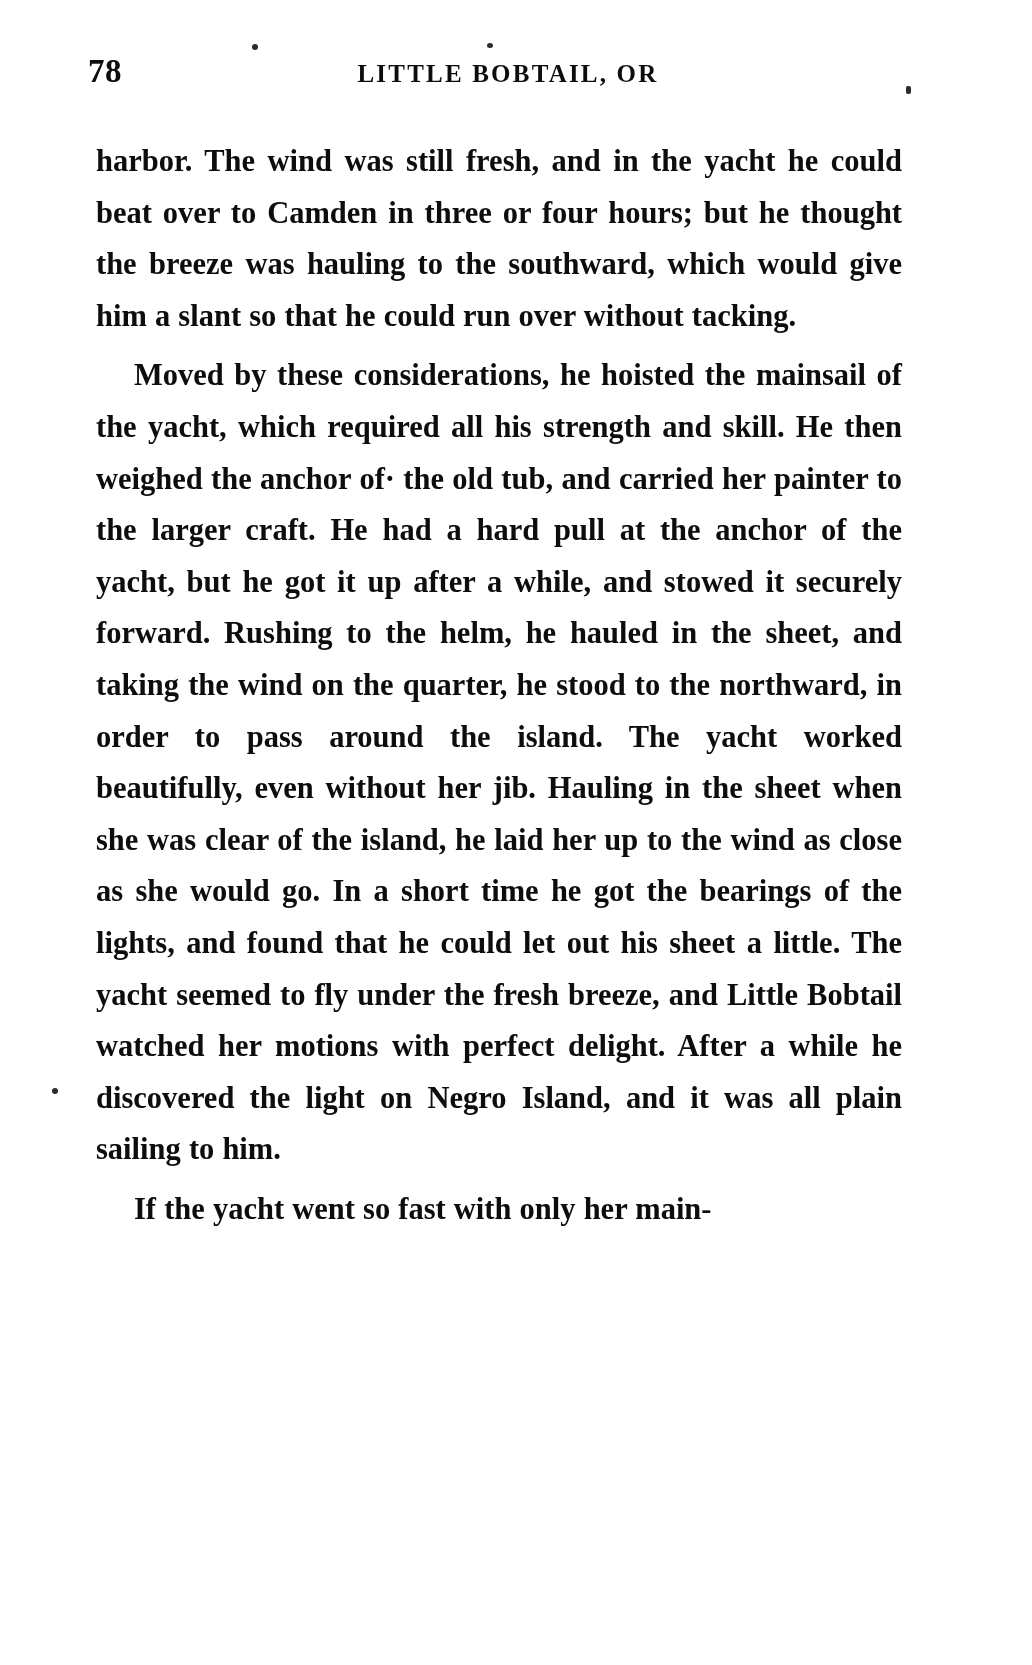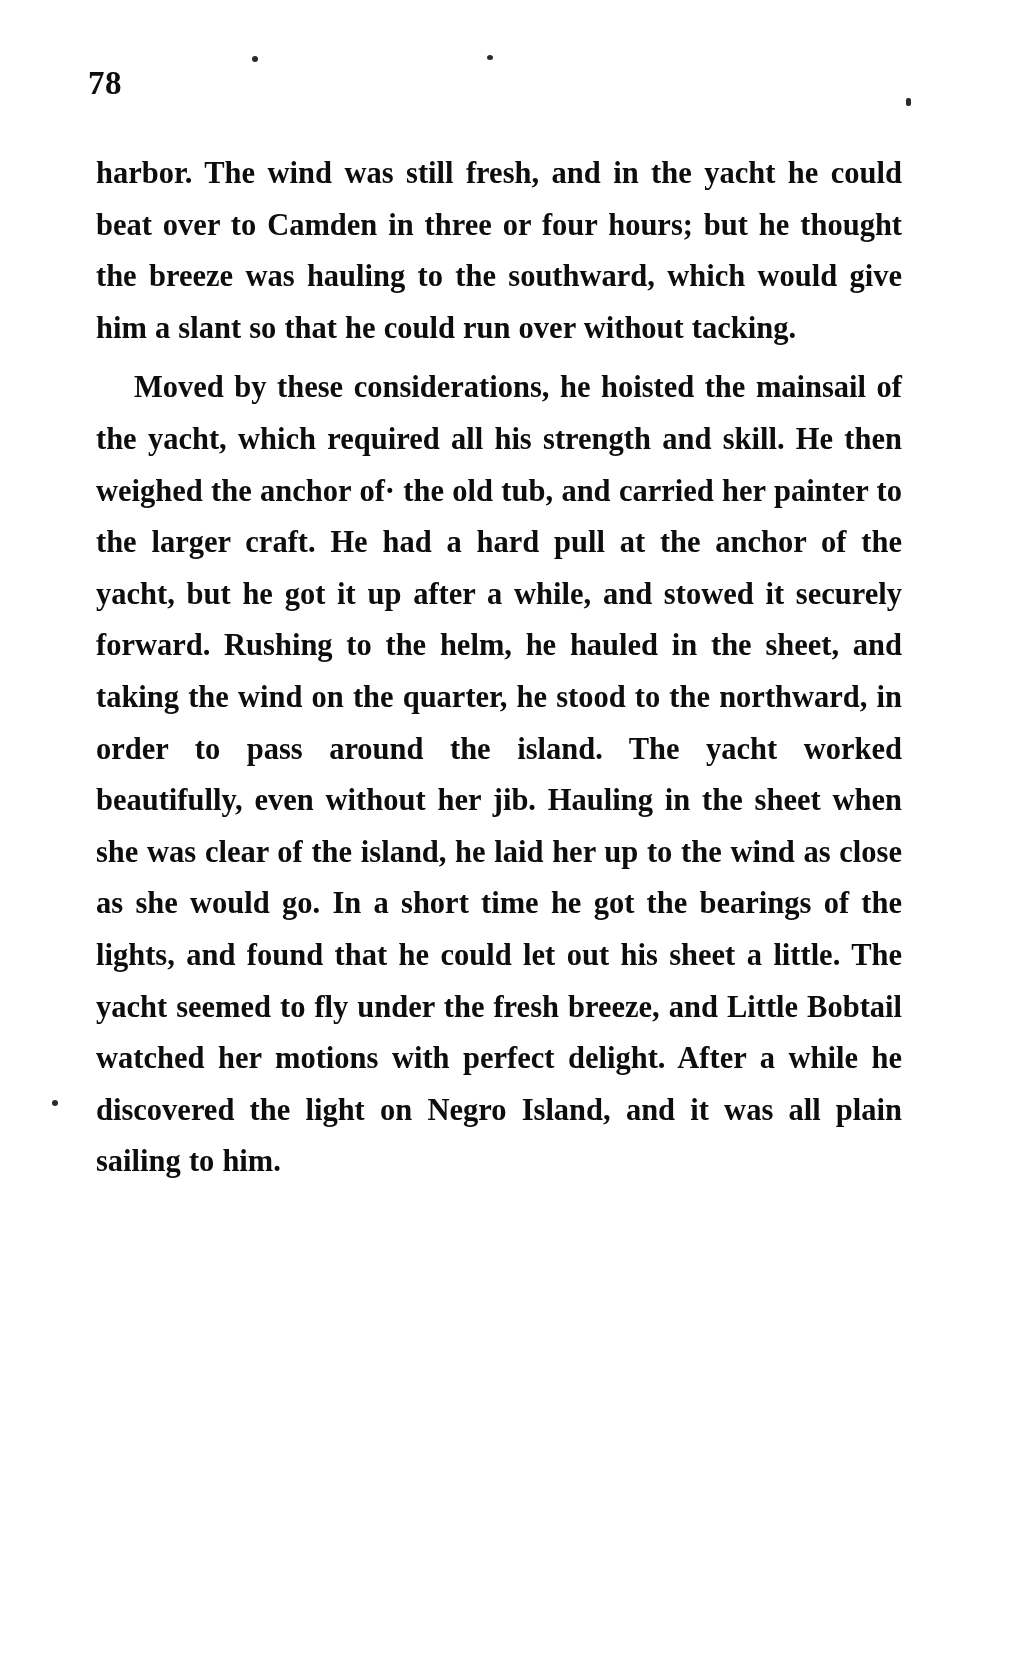--- a/index.html
+++ b/index.html
@@ -11,21 +11,21 @@
     width: 1032px;
     height: 1665px;
     font-family: "Liberation Serif", serif;
     color: #0d0d0d;
     position: relative;
     overflow: hidden;
   }
   .page {
     position: absolute;
     left: 0;
-    top: 12px;
+    top: 0;
     width: 1032px;
     height: 1229px;
     border-radius: 9px;
   }
   .header {
     position: absolute;
     left: 88px;
     top: 55px;
     width: 820px;
     height: 44px;
@@ -87,20 +87,22 @@
 
 <div class="page">
 
   <div class="speck speck-a"></div>
   <div class="speck speck-b"></div>
   <div class="speck speck-c"></div>
   <div class="speck speck-d"></div>
 
   <div class="header">
     <div class="folio">78</div>
+    <div class="running-head">LITTLE BOBTAIL, OR</div>
   </div>
 
   <div class="body-text">
     <p class="para">harbor. The wind was still fresh, and in the yacht he could beat over to Camden in three or four hours; but he thought the breeze was hauling to the southward, which would give him a slant so that he could run over without tacking.</p>
     <p class="para indent">Moved by these considerations, he hoisted the mainsail of the yacht, which required all his strength and skill. He then weighed the anchor of· the old tub, and carried her painter to the larger craft. He had a hard pull at the anchor of the yacht, but he got it up after a while, and stowed it securely forward. Rushing to the helm, he hauled in the sheet, and taking the wind on the quarter, he stood to the northward, in order to pass around the island. The yacht worked beautifully, even without her jib. Hauling in the sheet when she was clear of the island, he laid her up to the wind as close as she would go. In a short time he got the bearings of the lights, and found that he could let out his sheet a little. The yacht seemed to fly under the fresh breeze, and Little Bobtail watched her motions with perfect delight. After a while he discovered the light on Negro Island, and it was all plain sailing to him.</p>
+    <p class="para indent last">If the yacht went so fast with only her main-</p>
   </div>
 
 </div>
 
 </body></html>

